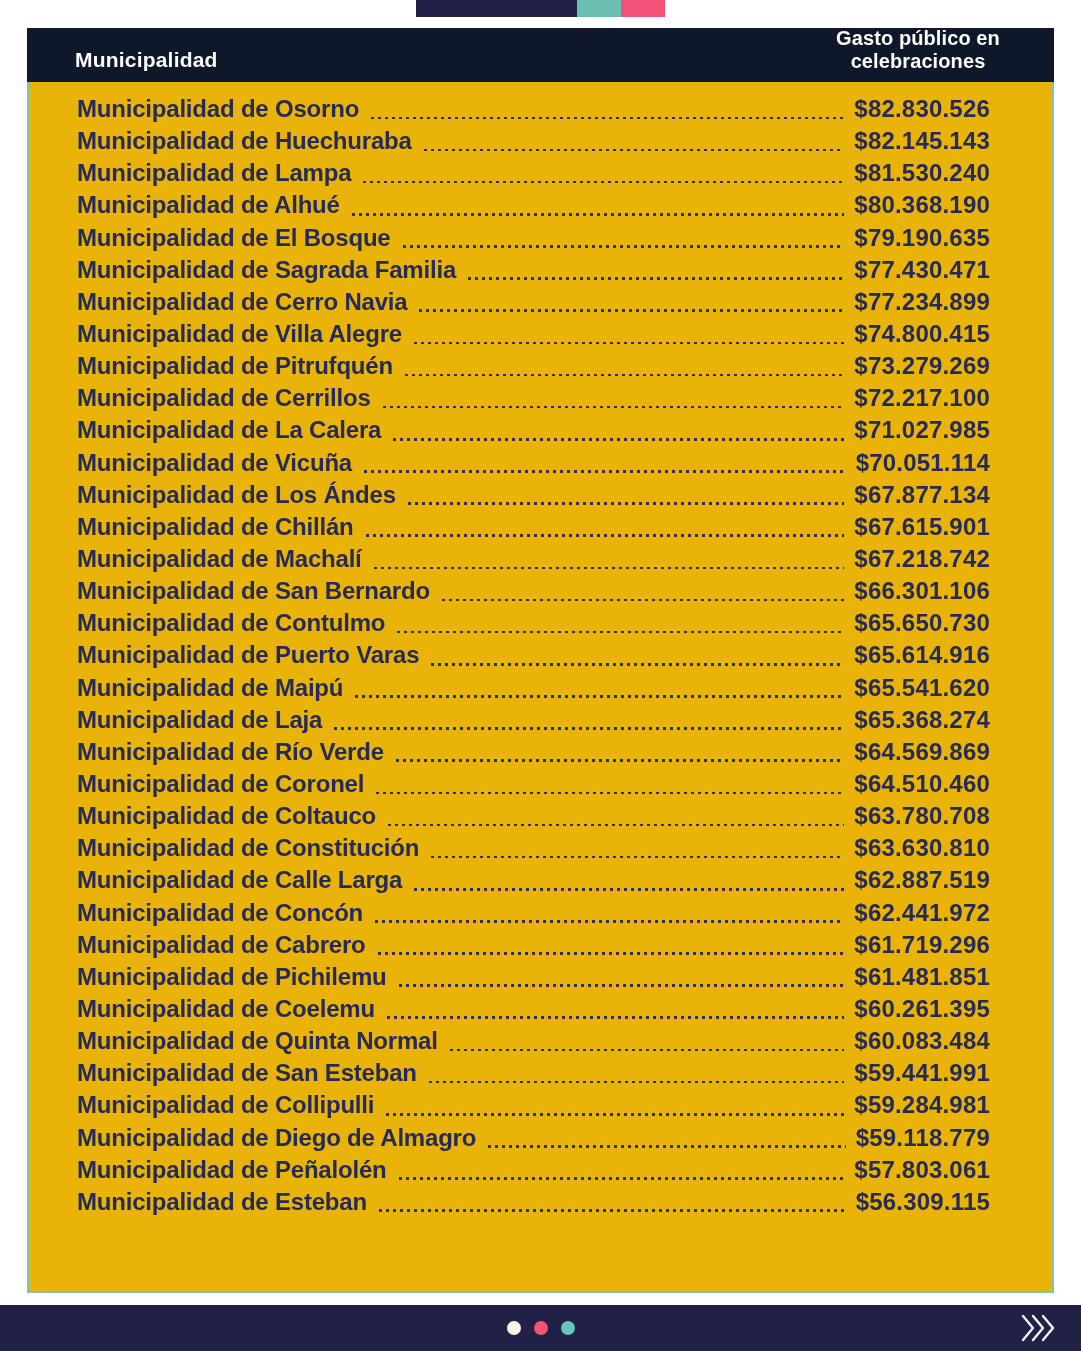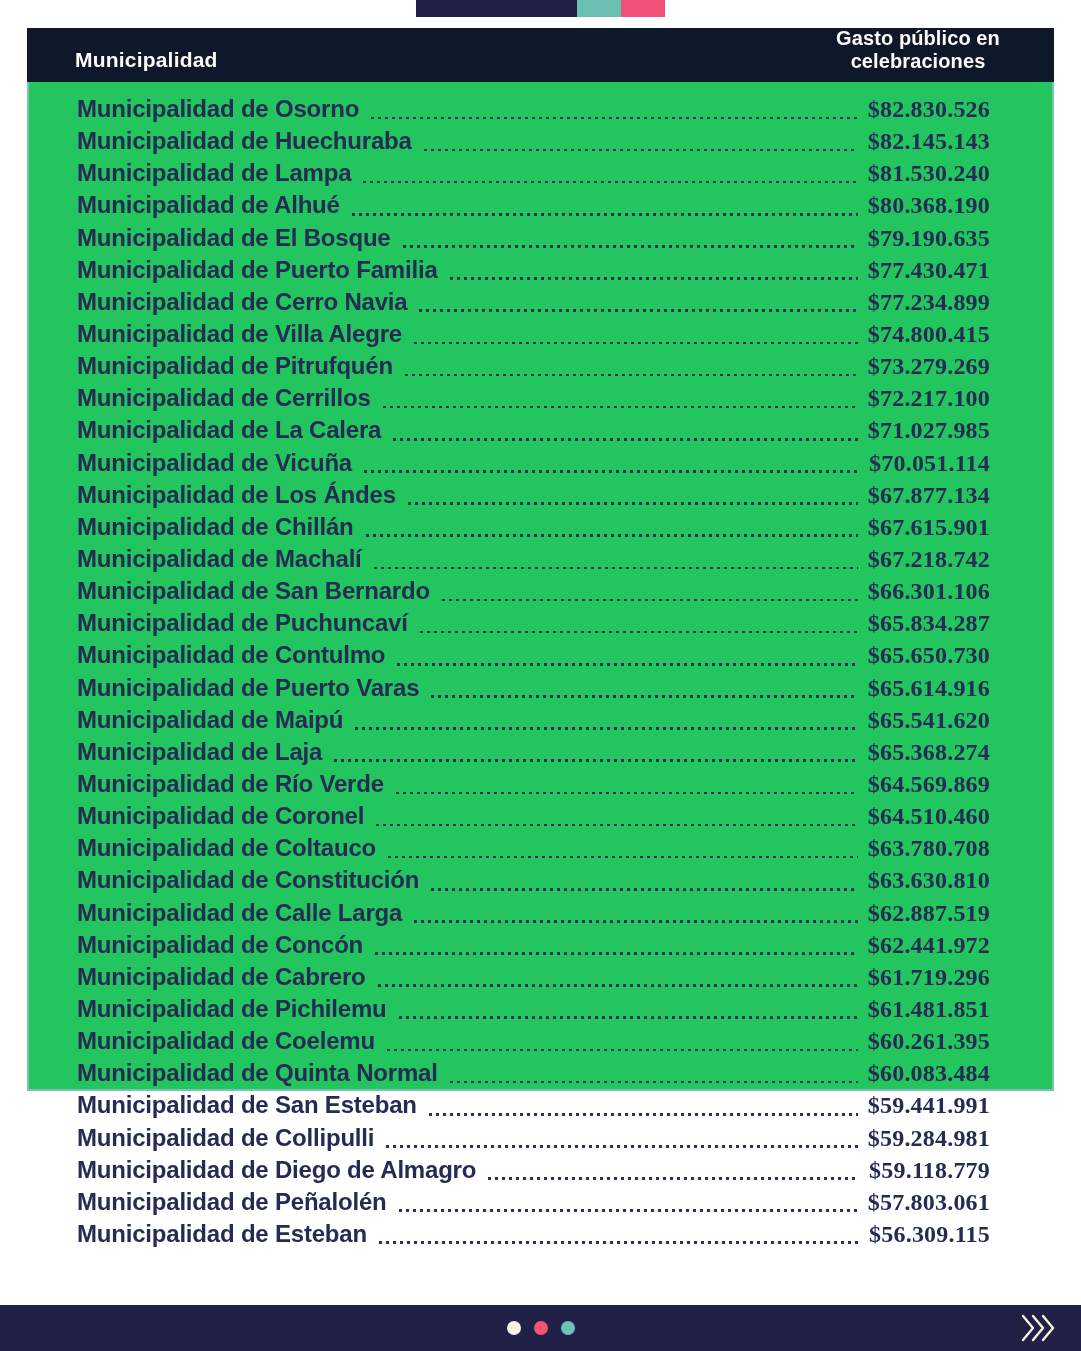--- a/index.html
+++ b/index.html
@@ -32,37 +32,37 @@
     display: flex; align-items: flex-end; justify-content: space-between;
     padding: 0 36px 10px 48px;
     color: #fcfbf5;
   }
   .col-muni { font-size: 21px; letter-spacing: 0.2px; }
   .col-spend {
     width: 200px; text-align: center;
     font-size: 20px; line-height: 1.12; letter-spacing: 0.1px;
   }
   .card-body {
-    height: 1009px;
+    height: 1211px;
     border: 2px solid #7cc2b5; border-top: none;
-    background: #22c55e;
+    background: #eab308;
     padding: 13px 62px 6px 48px;
   }
   .row {
     display: flex; align-items: baseline;
     height: 32.15px; font-size: 24px; white-space: nowrap;
   }
   .muni { flex: 0 0 auto; letter-spacing: -0.2px; }
   .leader {
     flex: 1 1 auto; align-self: flex-end;
     height: 2.6px; margin: 0 10px 8px 12px; min-width: 14px;
     background-image: repeating-linear-gradient(to right,
       #2a3059 0, #2a3059 2.6px, transparent 2.6px, transparent 7px);
   }
-  .amount { flex: 0 0 auto; text-align: right; letter-spacing: 0.2px; font-family: Liberation Serif, serif; }
+  .amount { flex: 0 0 auto; text-align: right; letter-spacing: 0.2px; }
 
   
   .footer {
     position: absolute; left: 0; top: 1305px;
     width: 1081px; height: 46px; background: #212147;
   }
   .dots {
     position: absolute; left: 50%; top: 50%;
     transform: translate(-50%, -50%);
     display: flex; gap: 13px;
@@ -113,21 +113,21 @@
     <span class="amount">$80.368.190</span>
   </div>
 
   <div class="row">
     <span class="muni">Municipalidad de El Bosque</span>
     <span class="leader"></span>
     <span class="amount">$79.190.635</span>
   </div>
 
   <div class="row">
-    <span class="muni">Municipalidad de Puerto Familia</span>
+    <span class="muni">Municipalidad de Sagrada Familia</span>
     <span class="leader"></span>
     <span class="amount">$77.430.471</span>
   </div>
 
   <div class="row">
     <span class="muni">Municipalidad de Cerro Navia</span>
     <span class="leader"></span>
     <span class="amount">$77.234.899</span>
   </div>
 
@@ -178,25 +178,20 @@
     <span class="leader"></span>
     <span class="amount">$67.218.742</span>
   </div>
 
   <div class="row">
     <span class="muni">Municipalidad de San Bernardo</span>
     <span class="leader"></span>
     <span class="amount">$66.301.106</span>
   </div>
 
-  <div class="row">
-    <span class="muni">Municipalidad de Puchuncaví</span>
-    <span class="leader"></span>
-    <span class="amount">$65.834.287</span>
-  </div>
 
   <div class="row">
     <span class="muni">Municipalidad de Contulmo</span>
     <span class="leader"></span>
     <span class="amount">$65.650.730</span>
   </div>
 
   <div class="row">
     <span class="muni">Municipalidad de Puerto Varas</span>
     <span class="leader"></span>

